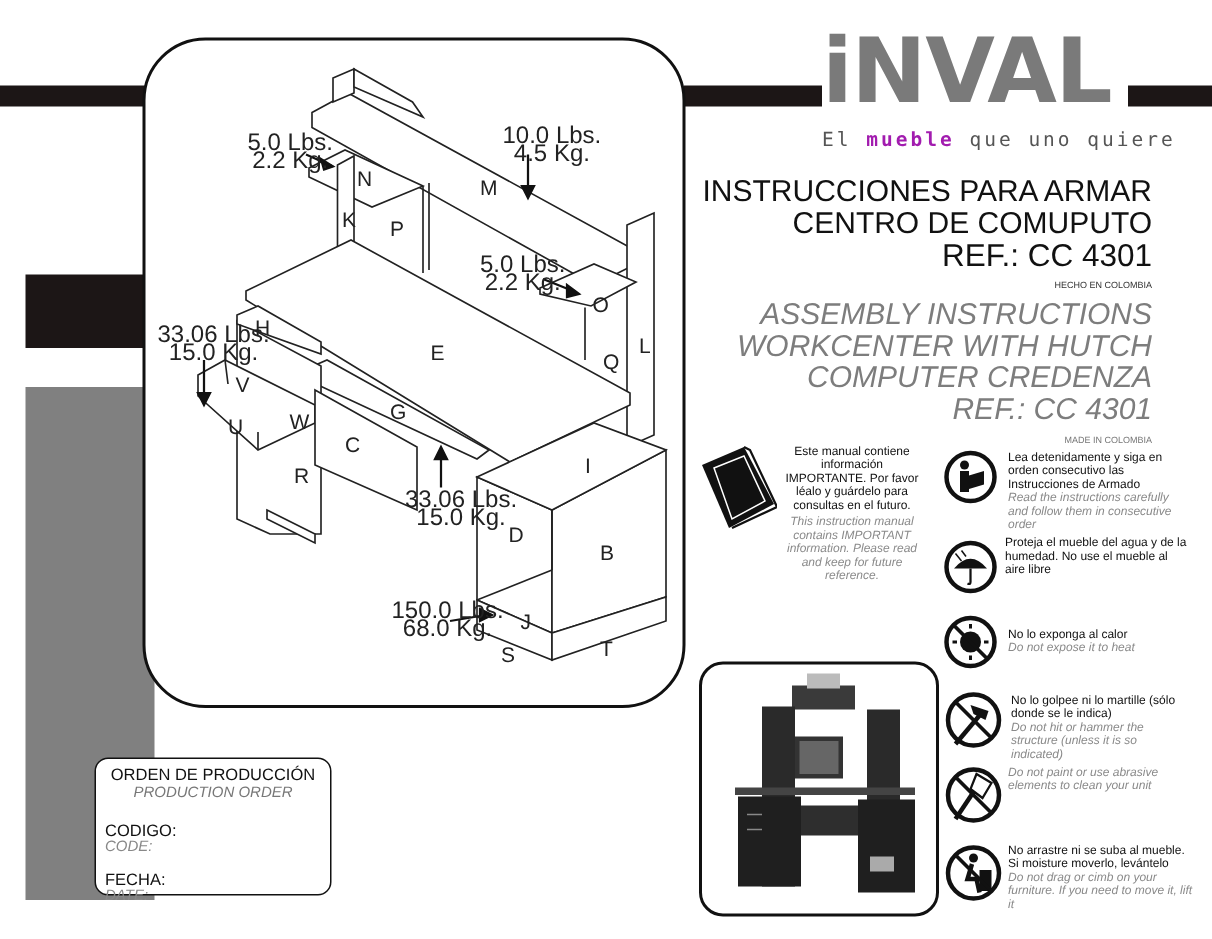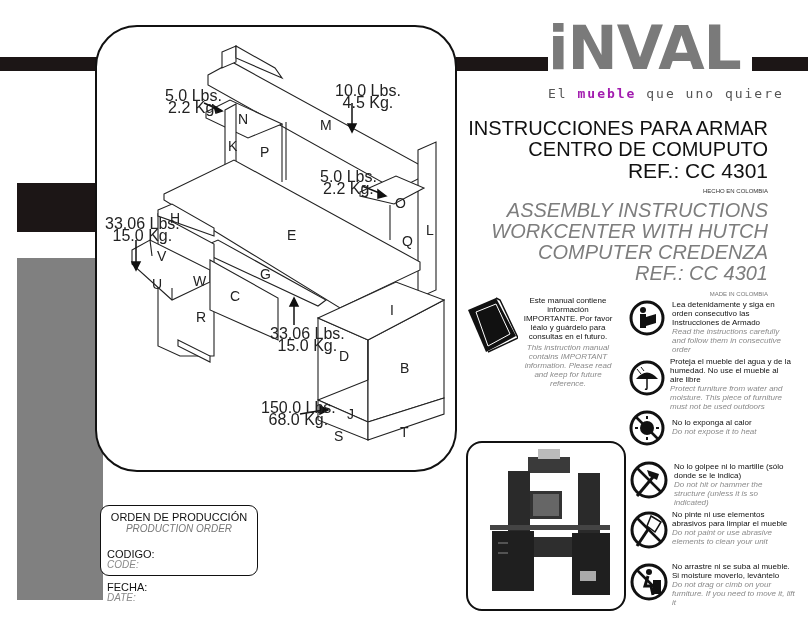--- a/index.html
+++ b/index.html
@@ -28,21 +28,21 @@
   .title-es { right:40px; top:118px; text-align:right; font-size:20px; line-height:21px; color:#111; }
   .title-es .ref { font-size:21px; }
   .made { font-size:6px; color:#333; text-align:right; }
   .title-en { right:40px; top:200px; text-align:right; font-size:20px; line-height:21px; color:#7d7d7d; font-style:italic; }
 
   .warn-text { font-size:8px; line-height:9px; }
   .warn-es { color:#111; }
   .warn-en { color:#8a8a8a; font-style:italic; }
 
   .photo-box { left:466px; top:441px; width:160px; height:170px; border:2px solid #111; border-radius:16px; box-sizing:border-box; background:#fff; }
-  .prod-box { left:63px; top:505px; width:158px; height:71px; border:1.5px solid #111; border-radius:9px; background:#fff; box-sizing:border-box;margin-left:37px; }
+  .prod-box { left:63px; top:505px; width:158px; height:92px; border:1.5px solid #111; border-radius:9px; background:#fff; box-sizing:border-box; }
   .prod-title { font-size:11px; text-align:center; color:#111; margin-top:5px; }
   .prod-sub { font-size:10px; text-align:center; color:#777; font-style:italic; }
   .prod-label { font-size:11px; color:#111; margin-left:6px; line-height:11px; }
   .prod-sublabel { font-size:10px; color:#888; font-style:italic; margin-left:6px; line-height:10px; }
 </style>
 </head>
 <body>
 
 <div class="abs band-top-left"></div>
 <div class="abs band-top-mid"></div>
@@ -209,21 +209,20 @@
   <svg width="36" height="36" viewBox="0 0 36 36">
     <circle cx="18" cy="18" r="16" fill="#fff" stroke="#111" stroke-width="3"></circle>
     <path d="M7,19 Q18,6 29,19 Z" fill="#111"></path>
     <path d="M18,19 L18,28 Q18,30 16,29" fill="none" stroke="#111" stroke-width="1.5"></path>
     <line x1="8" y1="9" x2="12" y2="14" stroke="#111"></line>
     <line x1="12" y1="7" x2="15" y2="11" stroke="#111"></line>
   </svg>
 </div>
 <div class="abs warn-text" style="left:670px;top:357px;width:124px;">
   <div class="warn-es">Proteja el mueble del agua y de la humedad. No use el mueble al aire libre</div>
-  <div class="warn-en">Protect furniture from water and moisture. This piece of furniture must not be used outdoors</div>
 </div>
 
 <div class="abs" style="left:629px;top:410px;">
   <svg width="36" height="36" viewBox="0 0 36 36">
     <circle cx="18" cy="18" r="16" fill="#fff" stroke="#111" stroke-width="3"></circle>
     <circle cx="18" cy="18" r="7" fill="#111"></circle>
     <g stroke="#111" stroke-width="2">
       <line x1="18" y1="6" x2="18" y2="9"></line>
         <line x1="18" y1="27" x2="18" y2="30"></line>
       <line x1="6" y1="18" x2="9" y2="18"></line>
@@ -252,21 +251,20 @@
 
 <div class="abs" style="left:629px;top:510px;">
   <svg width="40" height="40" viewBox="0 0 40 40">
     <circle cx="20" cy="20" r="17" fill="#fff" stroke="#111" stroke-width="3"></circle>
     <polygon points="22,6 32,12 26,22 18,16" fill="#fff" stroke="#111" stroke-width="1.5"></polygon>
     <line x1="20" y1="18" x2="8" y2="36" stroke="#111" stroke-width="3"></line>
     <line x1="8" y1="8" x2="32" y2="32" stroke="#111" stroke-width="2.5"></line>
   </svg>
 </div>
 <div class="abs warn-text" style="left:672px;top:510px;width:124px;">
-  <div class="warn-es">No pinte ni use elementos abrasivos para limpiar el mueble</div>
   <div class="warn-en">Do not paint or use abrasive elements to clean your unit</div>
 </div>
 
 <div class="abs" style="left:629px;top:562px;">
   <svg width="40" height="40" viewBox="0 0 40 40">
     <circle cx="20" cy="20" r="17" fill="#fff" stroke="#111" stroke-width="3"></circle>
     <circle cx="20" cy="10" r="3" fill="#111"></circle>
     <path d="M19,14 L16,24 L22,24 L24,33" fill="none" stroke="#111" stroke-width="3"></path>
     <rect x="24" y="18" width="8" height="14" fill="#111"></rect>
     <line x1="8" y1="8" x2="32" y2="32" stroke="#111" stroke-width="2.5"></line>

